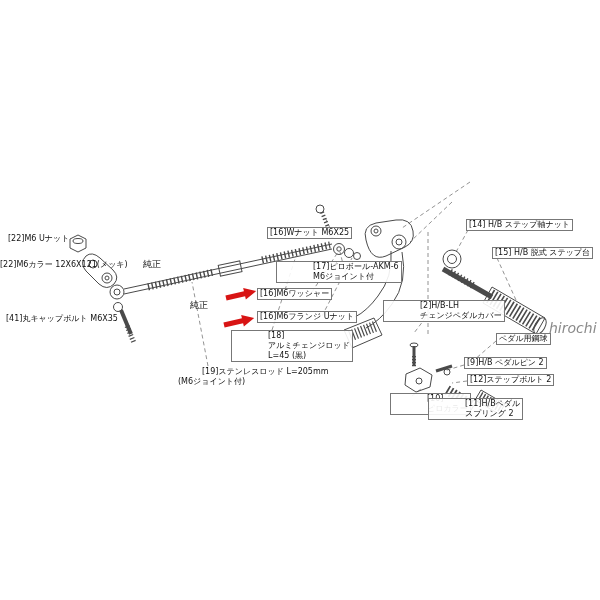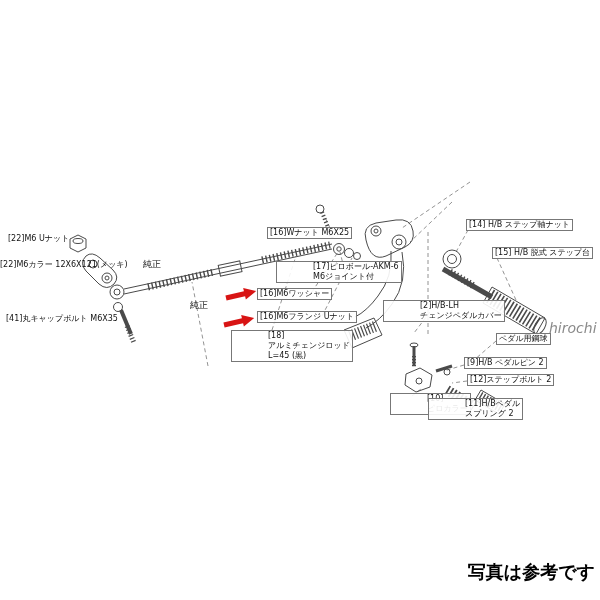--- a/index.html
+++ b/index.html
@@ -148,20 +148,24 @@
     <span class="ln">[17]ピロボール-AKM-6</span>
     <span class="ln">M6ジョイント付</span>
   </div>
   <div class="lbl boxed" style="left:257px;top:288px">[16]M6ワッシャー</div>
   <div class="lbl boxed" style="left:257px;top:311px">[16]M6フランジ Uナット</div>
   <div class="lbl boxed" style="left:231px;top:330px">
     <span class="ln">[18]</span>
     <span class="ln">アルミチェンジロッド</span>
     <span class="ln">L=45 (黒)</span>
   </div>
+  <div class="lbl" style="left:168px;top:367px">
+    <span class="ln">[19]ステンレスロッド L=205mm</span>
+    <span class="ln" style="padding-left:10px">(M6ジョイント付)</span>
+  </div>
 
   <div class="lbl boxed" style="left:466px;top:219px">[14] H/B ステップ軸ナット</div>
   <div class="lbl boxed" style="left:492px;top:247px">[15] H/B 脱式 ステップ台</div>
   <div class="lbl boxed" style="left:383px;top:300px">
     <span class="ln">[2]H/B-LH</span>
     <span class="ln">チェンジペダルカバー</span>
   </div>
 
   <div class="lbl boxed" style="left:496px;top:333px">ペダル用鋼球</div>
   <div class="lbl boxed" style="left:464px;top:357px">[9]H/B ペダルピン 2</div>
@@ -169,15 +173,14 @@
   <div class="lbl boxed" style="left:390px;top:393px">
     <span class="ln">[10]</span>
     <span class="ln">ピロカラー</span>
   </div>
   <div class="lbl boxed" style="left:428px;top:398px">
     <span class="ln">[11]H/Bペダル</span>
     <span class="ln">スプリング 2</span>
   </div>
 
   <div class="watermark">hirochi</div>
-  <div class="caption">写真は参考です</div>
 
 </div>
 
 </body></html>

